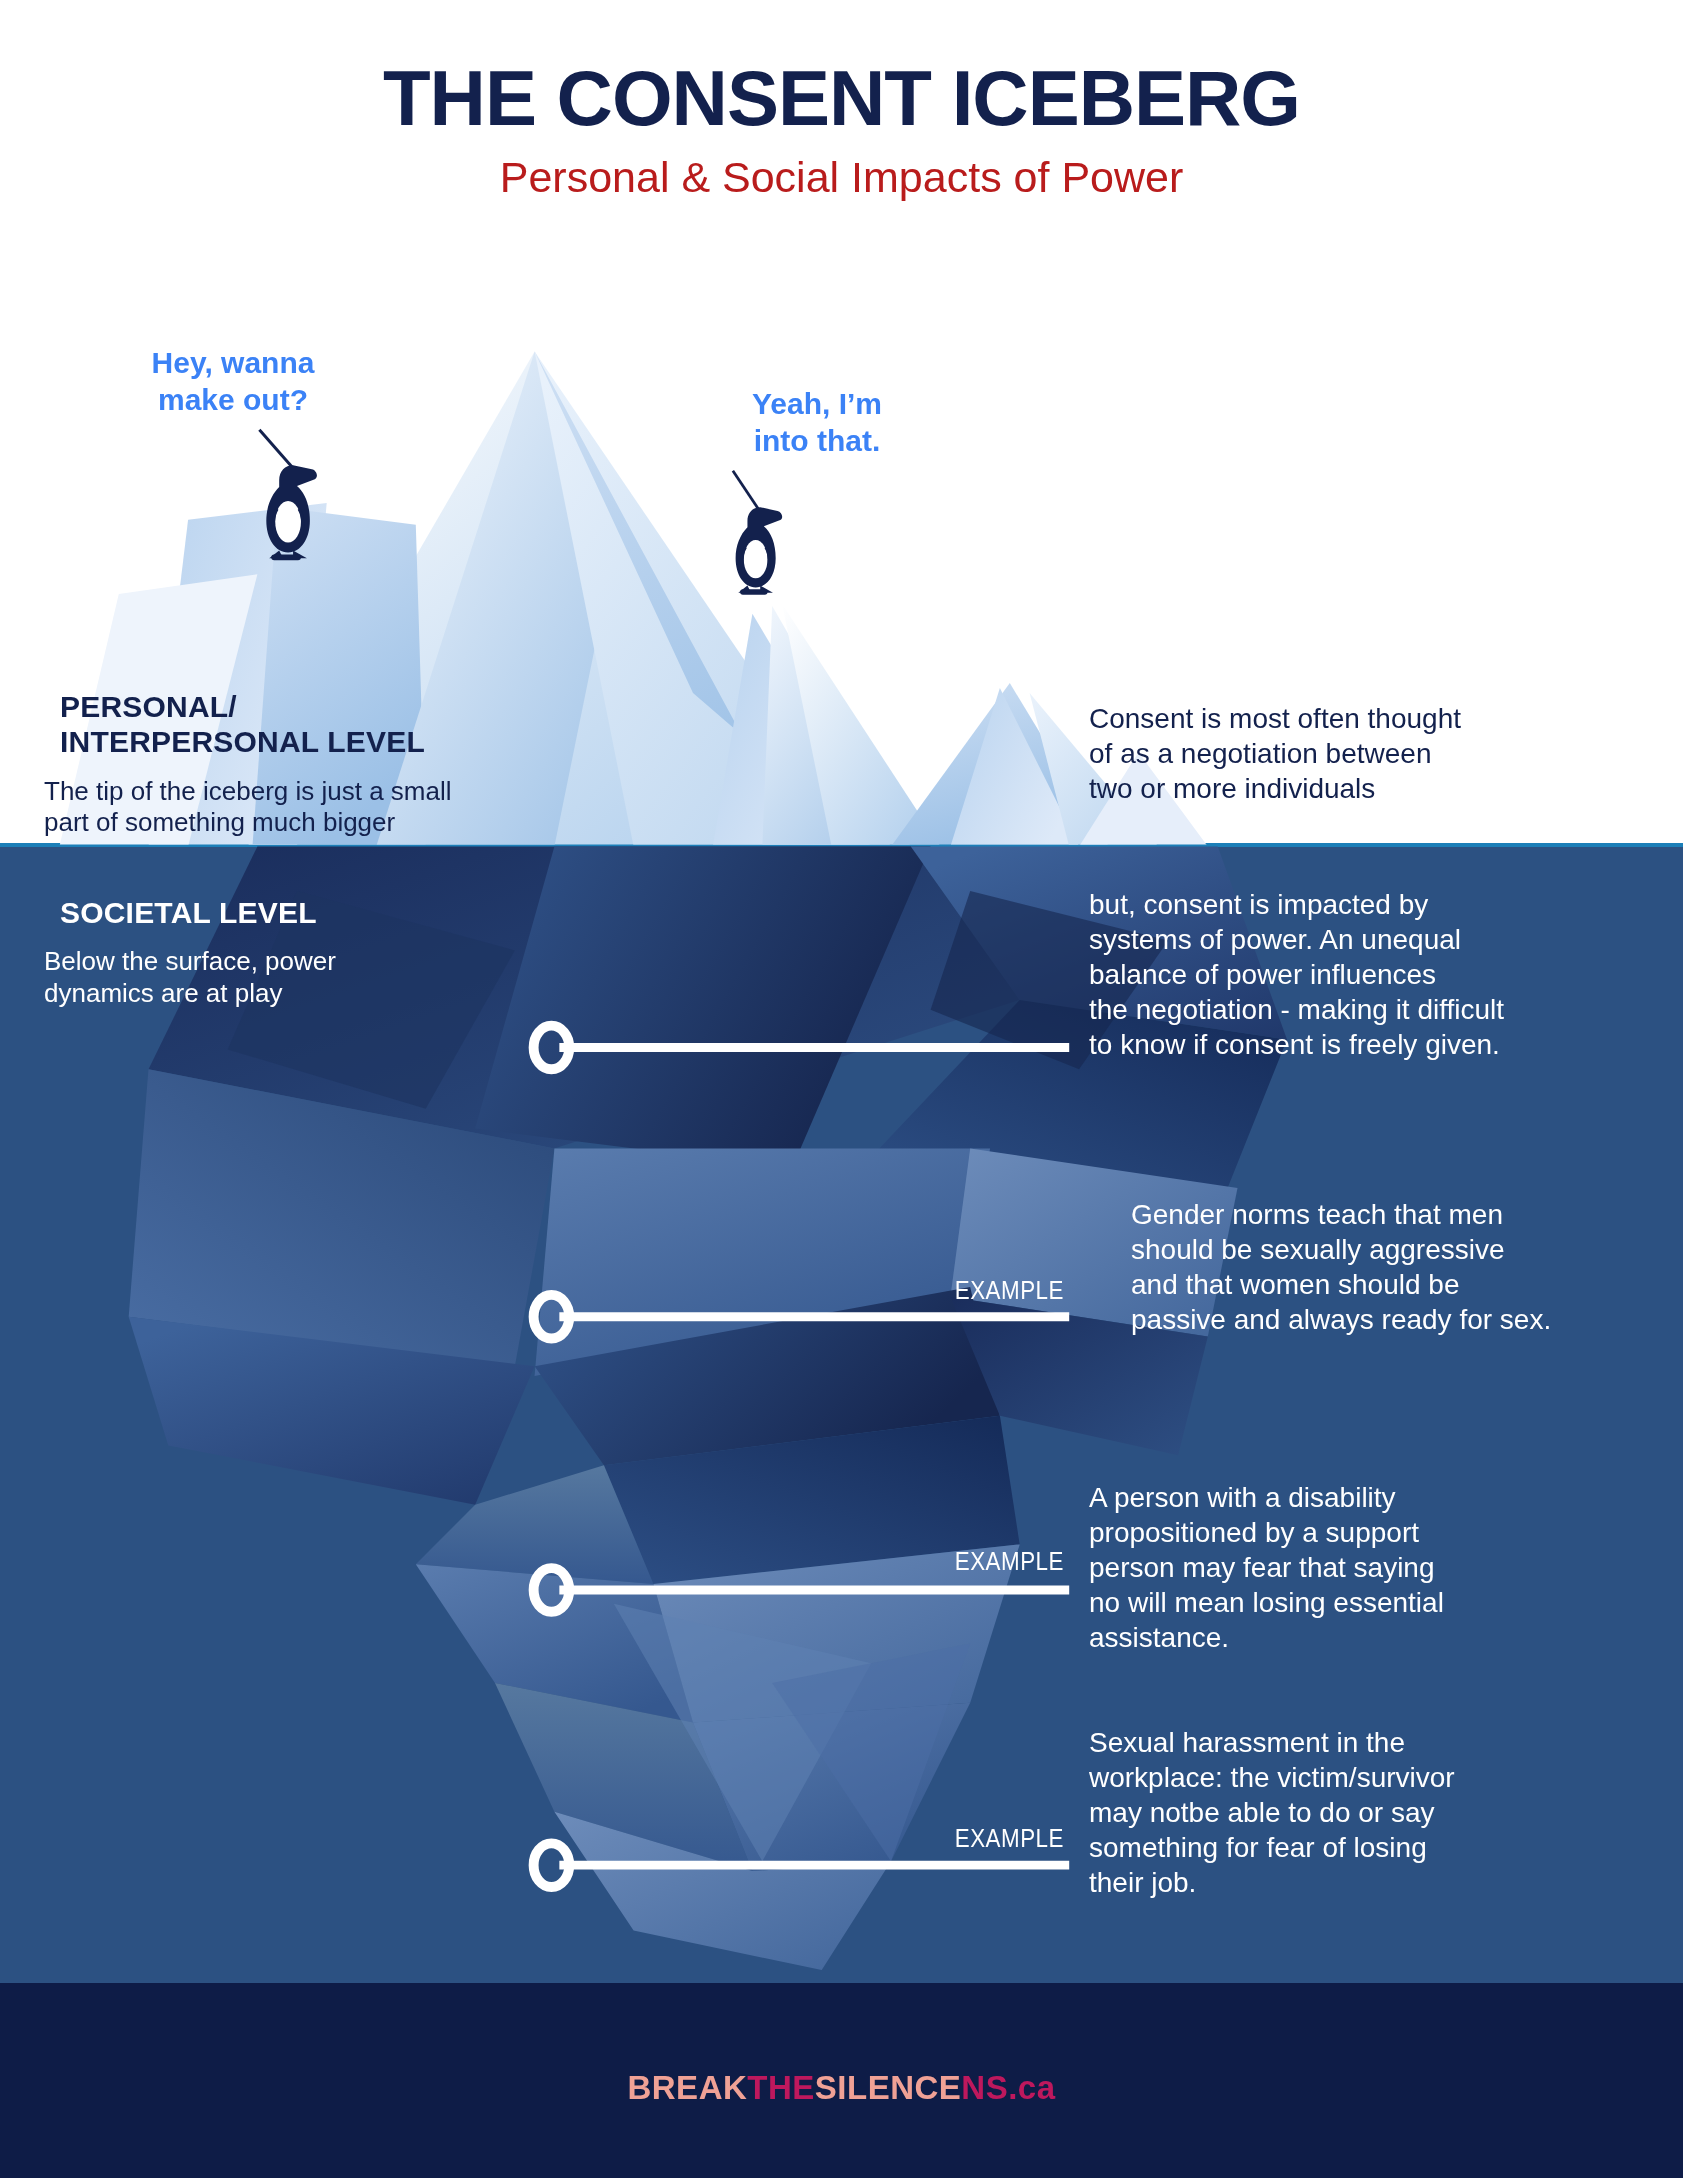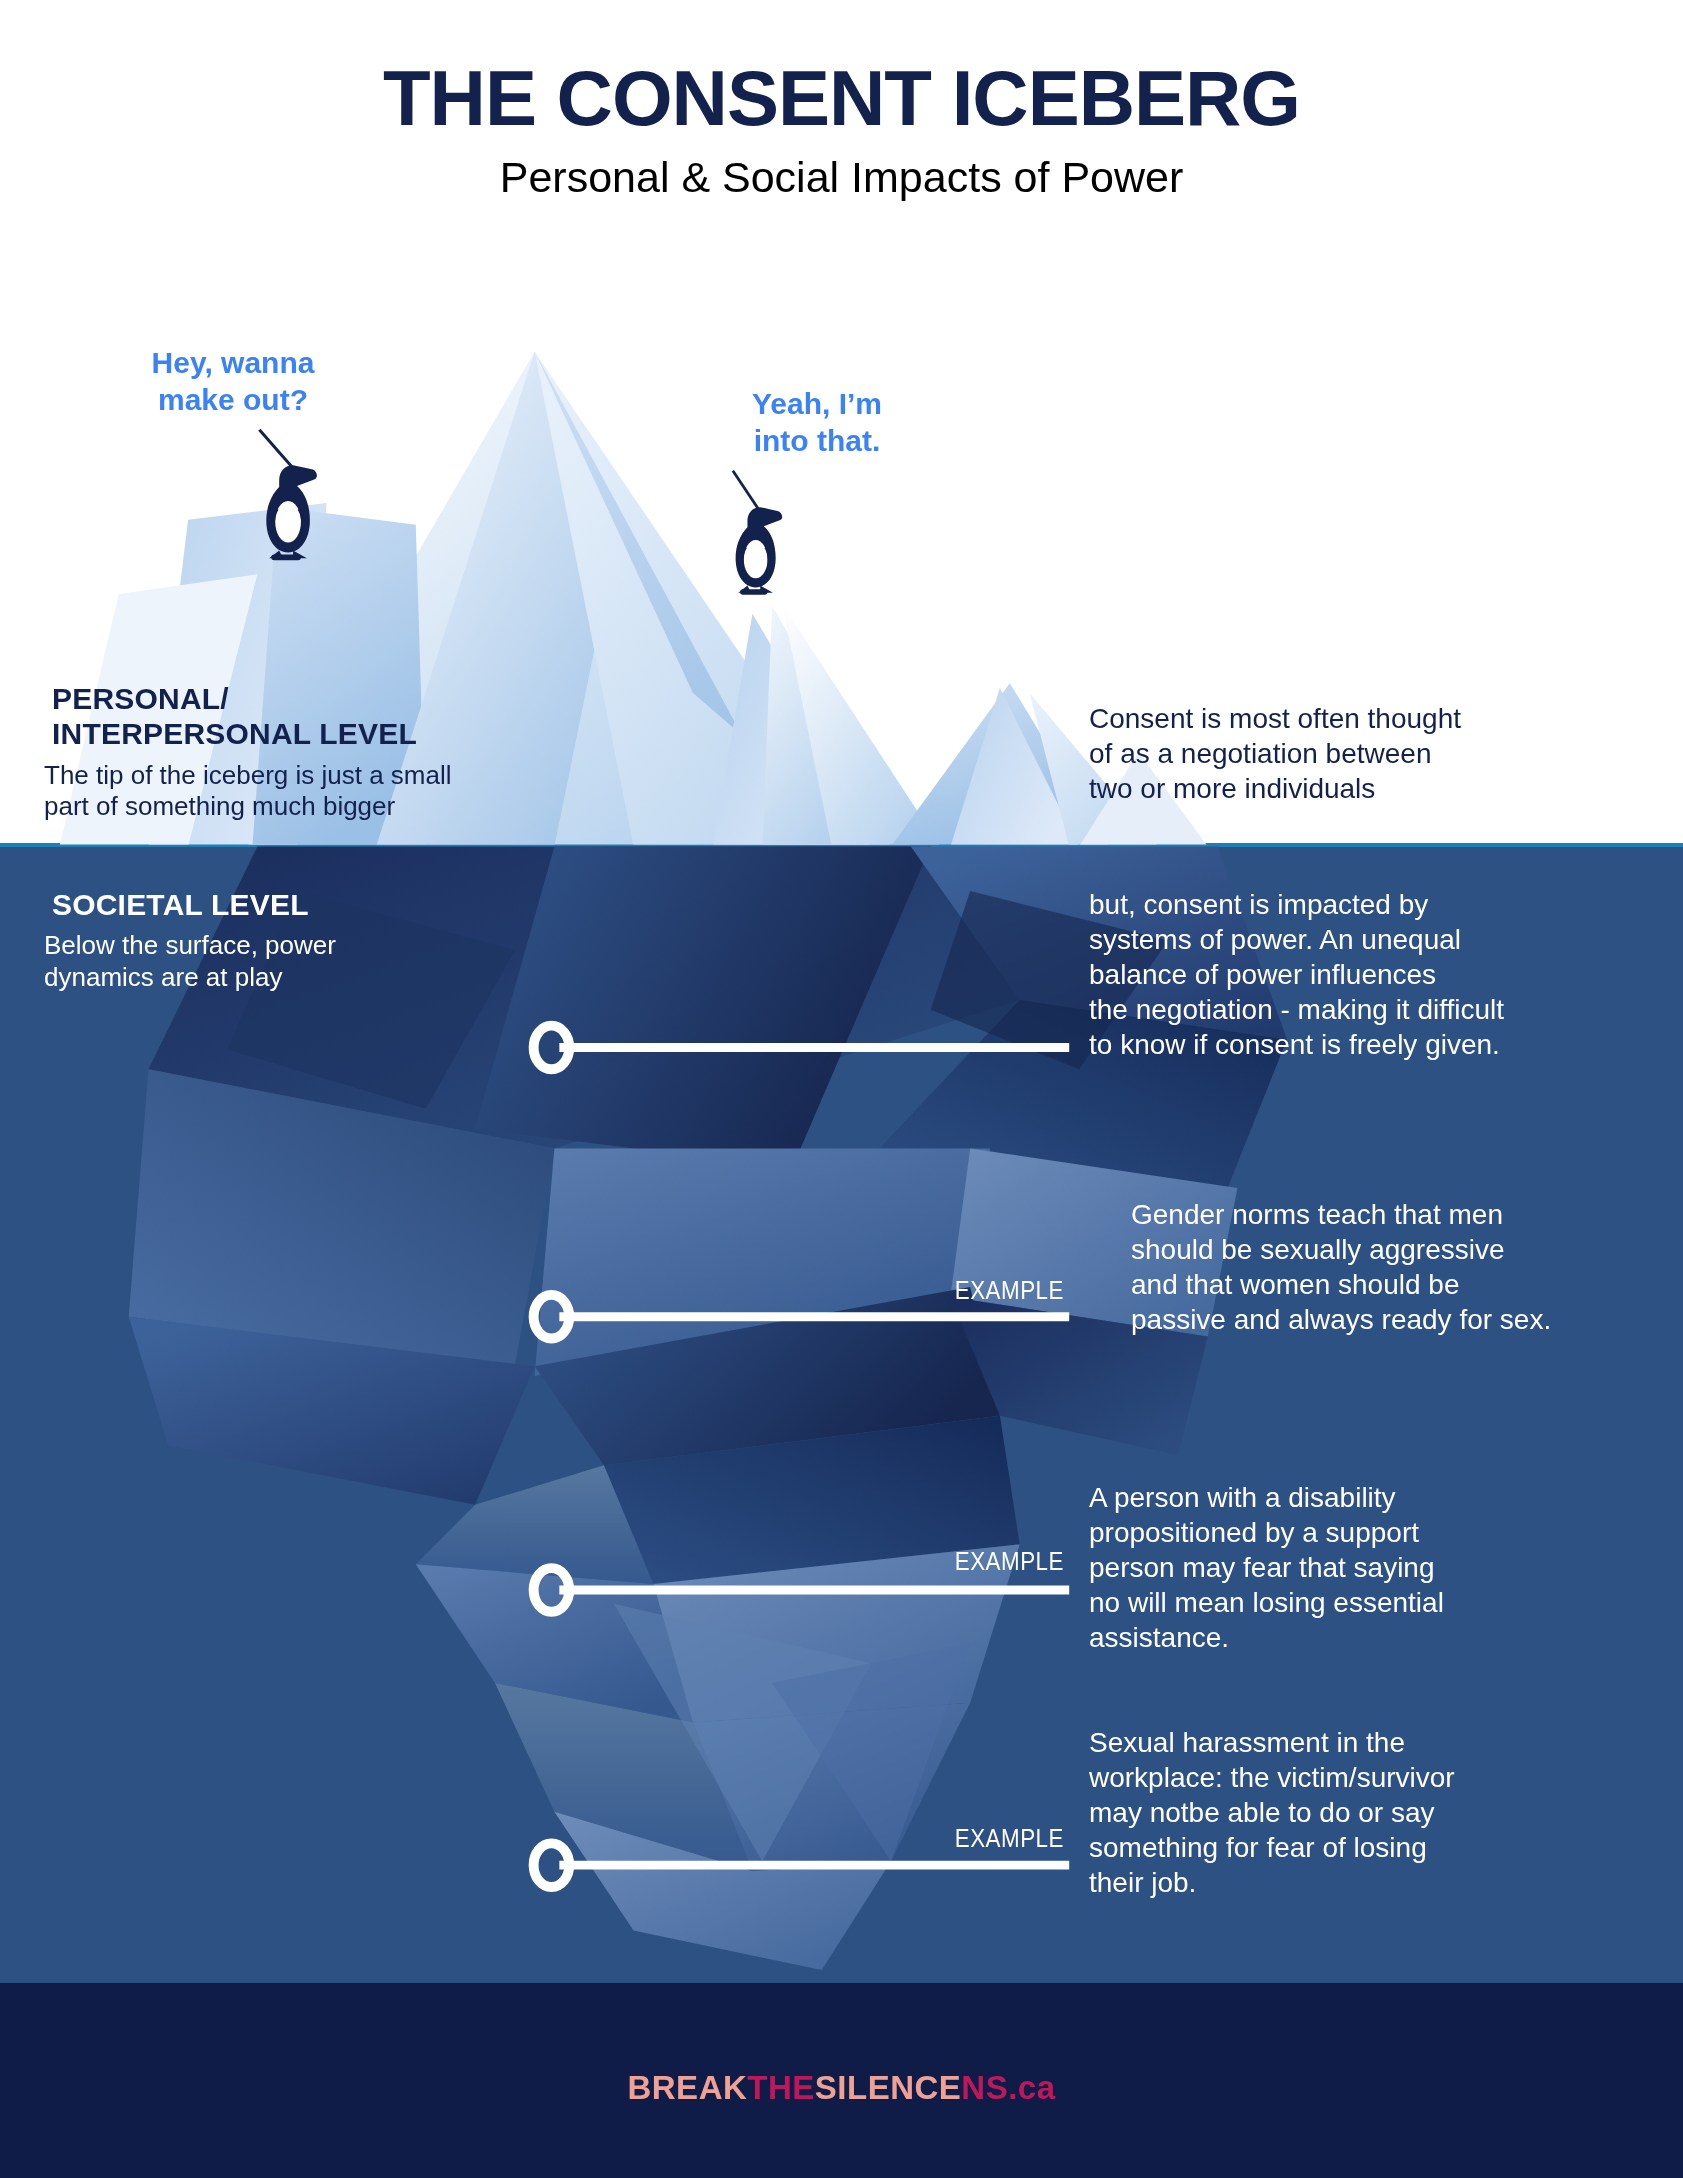--- a/index.html
+++ b/index.html
@@ -37,36 +37,36 @@
   
   .header{
     position:absolute; left:0; top:59px; width:1683px; text-align:center;
   }
   .title{
     font-size:78px; font-weight:bold; letter-spacing:-1px;
     color:#13214d; line-height:1.0; margin:0;
     font-family:"Liberation Sans", sans-serif;
   }
   .subtitle{
-    font-size:43px; color:#000000; margin:16px 0 0 0; font-weight:normal;
+    font-size:43px; color:#b91c1c; margin:16px 0 0 0; font-weight:normal;
     font-family:"Liberation Sans", sans-serif;
   }
 
   
   .speech{
     position:absolute; color:#3b82f6; font-weight:bold;
     font-size:30px; line-height:1.22; text-align:center;
   }
   #speech-1{ left:129px; top:345px; width:208px; }
   #speech-2{ left:728px; top:386px; width:178px; }
 
   
   .level{ position:absolute; }
   .level .lv-head{
-    font-size:30px; font-weight:bold; line-height:1.18; margin:8px;
+    font-size:30px; font-weight:bold; line-height:1.18; margin:16px;
     letter-spacing:0.2px;
   }
   .level .lv-sub{
     font-size:26px; font-weight:normal; line-height:1.2; margin:5px 0 0 0;
   }
   #level-personal{ left:44px; top:673px; width:554px; color:#13214d; }
   #level-societal{ left:44px; top:879px; width:455px; color:#ffffff; }
 
   
   .callout{

